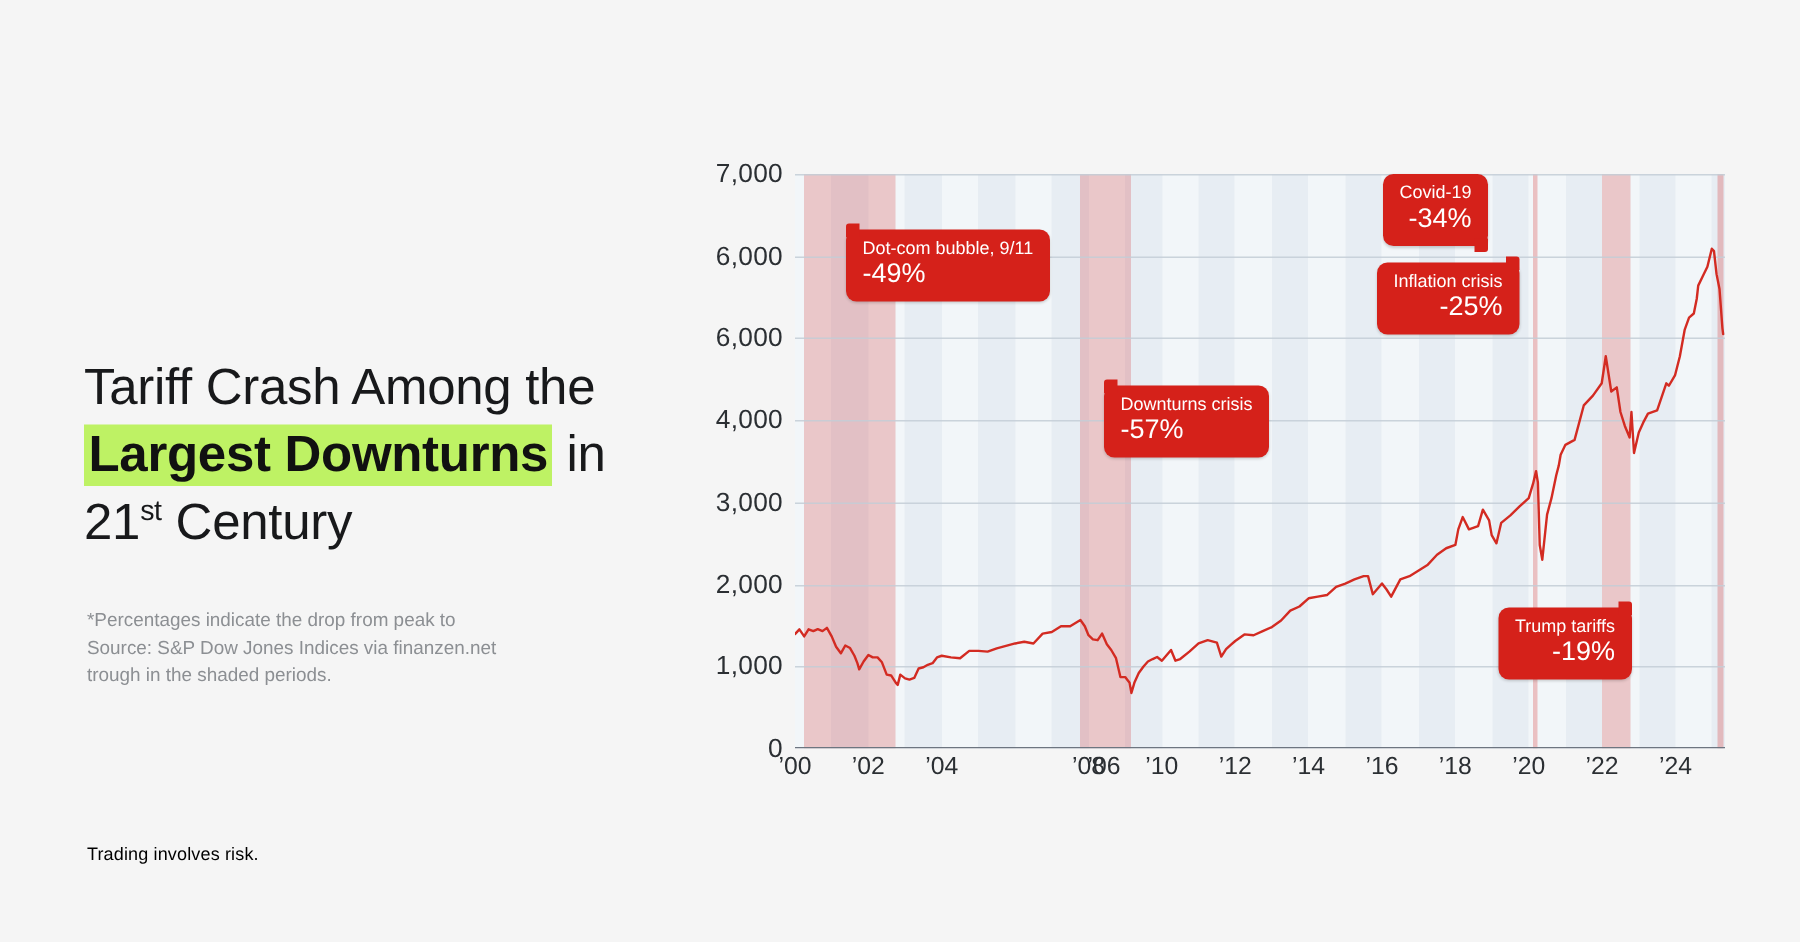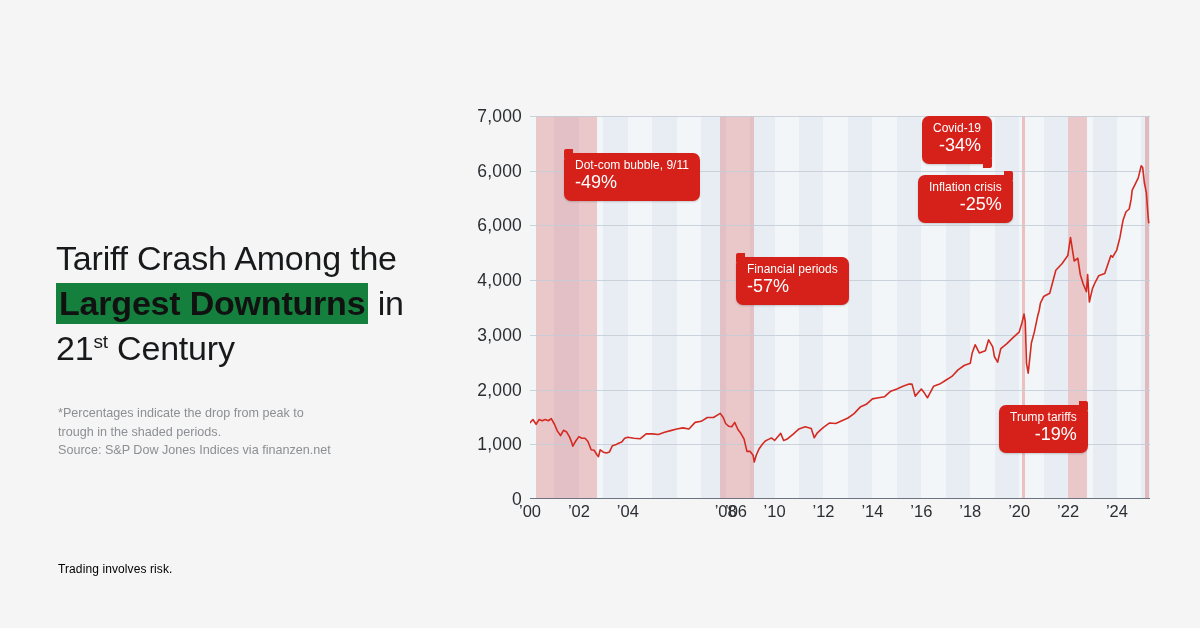--- a/index.html
+++ b/index.html
@@ -13,21 +13,21 @@
   #stage{position:absolute;inset:0;}
 
   
   .left-panel{position:absolute;left:56px;top:236px;width:400px;}
   .headline{
     font-size:34px;line-height:1.32;color:#18191b;
     font-weight:400;letter-spacing:-0.2px;margin:0;
   }
   .headline .hl-line{display:block;white-space:nowrap;}
   .hl-mark{
-    background:#15803d;font-weight:700;padding:1px 3px 2px 3px;
+    background:#bef264;font-weight:700;padding:1px 3px 2px 3px;
     color:#111;
   }
   .sup{font-size:0.56em;vertical-align:super;line-height:0;}
 
   .note{
     position:absolute;left:58px;top:404px;width:360px;
     font-size:12.6px;line-height:1.47;color:#8c8f93;
   }
   .note div{white-space:nowrap;}
 
@@ -84,22 +84,22 @@
   <div class="left-panel">
     <h1 class="headline">
       <span class="hl-line">Tariff Crash Among the</span>
       <span class="hl-line"><span class="hl-mark">Largest Downturns</span><span> in</span></span>
       <span class="hl-line"><span>21</span><span class="sup">st</span><span> Century</span></span>
     </h1>
   </div>
 
   <div class="note">
     <div>*Percentages indicate the drop from peak to</div>
+    <div>Source: S&amp;P Dow Jones Indices via finanzen.net</div>
     <div>trough in the shaded periods.</div>
-    <div>Source: S&amp;P Dow Jones Indices via finanzen.net</div>
   </div>
 
   <div class="disclaimer">Trading involves risk.</div>
 
   <div class="chart-wrap">
     <div class="y-labels" id="yLabels">
         <div class="y-lab" style="top: 403px;">0</div>
         <div class="y-lab" style="top: 348.286px;">1,000</div>
         <div class="y-lab" style="top: 293.571px;">2,000</div>
         <div class="y-lab" style="top: 238.857px;">3,000</div>
@@ -162,21 +162,21 @@
       </div>
 
     <div class="callout align-left" style="left:102px;top:57px;">
       <span class="notch tl"></span>
       <span class="c-title">Dot-com bubble, 9/11</span>
       <span class="c-pct">-49%</span>
     </div>
 
     <div class="callout align-left" style="left:274px;top:161px;">
       <span class="notch tl"></span>
-      <span class="c-title">Financial periods</span>
+      <span class="c-title">Downturns crisis</span>
       <span class="c-pct">-57%</span>
     </div>
 
     <div class="callout align-right" style="left:460px;top:20px;">
       <span class="notch br"></span>
       <span class="c-title">Covid-19</span>
       <span class="c-pct">-34%</span>
     </div>
 
     <div class="callout align-right" style="left:456px;top:79px;">

